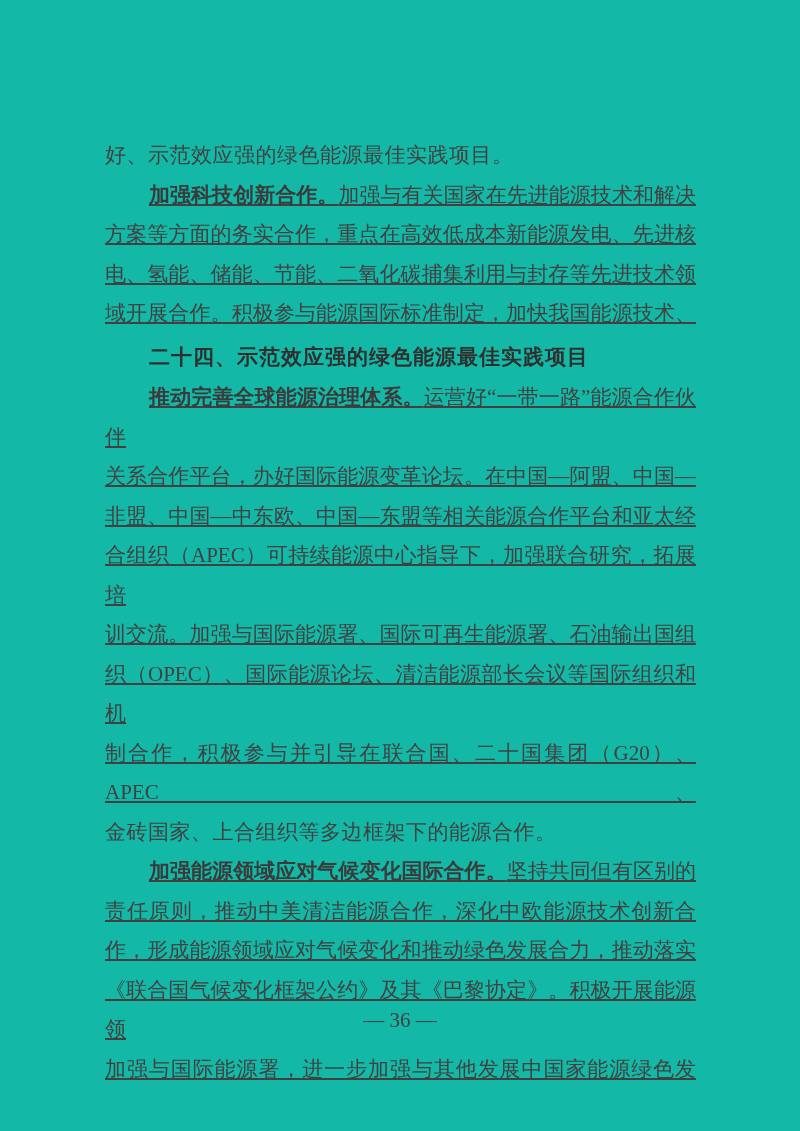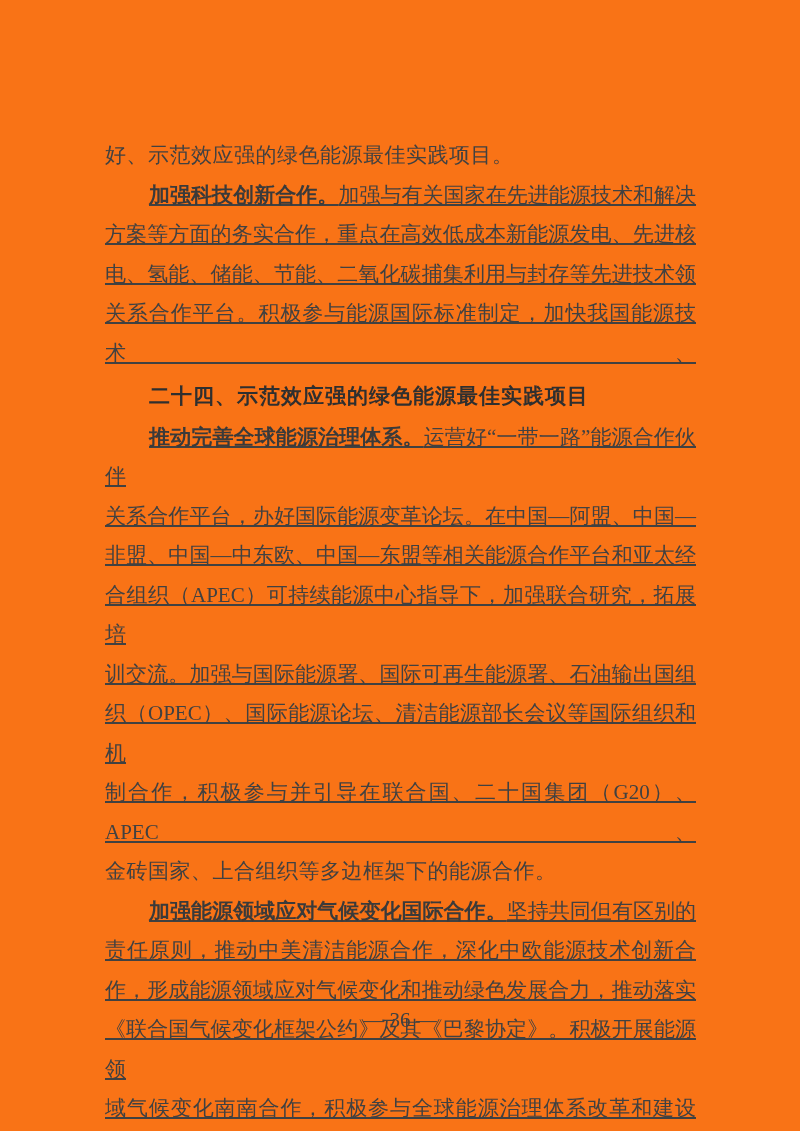--- a/index.html
+++ b/index.html
@@ -9,21 +9,21 @@
   body {
     width: 800px;
     height: 1131px;
     background: #ffffff;
     font-family: "Liberation Serif", "DejaVu Serif", serif;
   }
   .page {
     position: relative;
     width: 800px;
     height: 1131px;
-    background: #f97316;
+    background: #14b8a6;
     overflow: hidden;
   }
   .content {
     position: absolute;
     left: 105px;
     width: 591px;
     top: 136px;
   }
   .line {
     font-size: 21px;
@@ -68,31 +68,31 @@
 </style>
 </head>
 <body>
 
 <div class="page">
   <div class="content">
       <div class="line"><span>好、示范效应强的绿色能源最佳实践项目。</span></div>
       <div class="line fill indent"><span class="lead">加强科技创新合作。</span><span>加强与有关国家在先进能源技术和解决</span></div>
       <div class="line fill"><span>方案等方面的务实合作，重点在高效低成本新能源发电、先进核</span></div>
       <div class="line fill"><span>电、氢能、储能、节能、二氧化碳捕集利用与封存等先进技术领</span></div>
-      <div class="line fill"><span>关系合作平台。积极参与能源国际标准制定，加快我国能源技术、</span></div>
+      <div class="line fill"><span>域开展合作。积极参与能源国际标准制定，加快我国能源技术、</span></div>
       <div class="line heading indent"><span>二十四、示范效应强的绿色能源最佳实践项目</span></div>
       <div class="line fill indent"><span class="lead">推动完善全球能源治理体系。</span><span>运营好“一带一路”能源合作伙伴</span></div>
       <div class="line fill"><span>关系合作平台，办好国际能源变革论坛。在中国—阿盟、中国—</span></div>
       <div class="line fill"><span>非盟、中国—中东欧、中国—东盟等相关能源合作平台和亚太经</span></div>
       <div class="line fill"><span>合组织（APEC）可持续能源中心指导下，加强联合研究，拓展培</span></div>
       <div class="line fill"><span>训交流。加强与国际能源署、国际可再生能源署、石油输出国组</span></div>
       <div class="line fill"><span>织（OPEC）、国际能源论坛、清洁能源部长会议等国际组织和机</span></div>
       <div class="line fill"><span>制合作，积极参与并引导在联合国、二十国集团（G20）、APEC、</span></div>
       <div class="line"><span>金砖国家、上合组织等多边框架下的能源合作。</span></div>
       <div class="line fill indent"><span class="lead">加强能源领域应对气候变化国际合作。</span><span>坚持共同但有区别的</span></div>
       <div class="line fill"><span>责任原则，推动中美清洁能源合作，深化中欧能源技术创新合</span></div>
       <div class="line fill"><span>作，形成能源领域应对气候变化和推动绿色发展合力，推动落实</span></div>
       <div class="line fill"><span>《联合国气候变化框架公约》及其《巴黎协定》。积极开展能源领</span></div>
-      <div class="line fill"><span>域气候变化南南合作，积极参与全球能源治理体系改革和建设</span></div>
+      <div class="line fill"><span>加强与国际能源署，进一步加强与其他发展中国家能源绿色发</span></div>
       <div class="line fill"></div>
     </div>
   <div class="footer">— 36 —</div>
 </div>
 
 </body></html>

